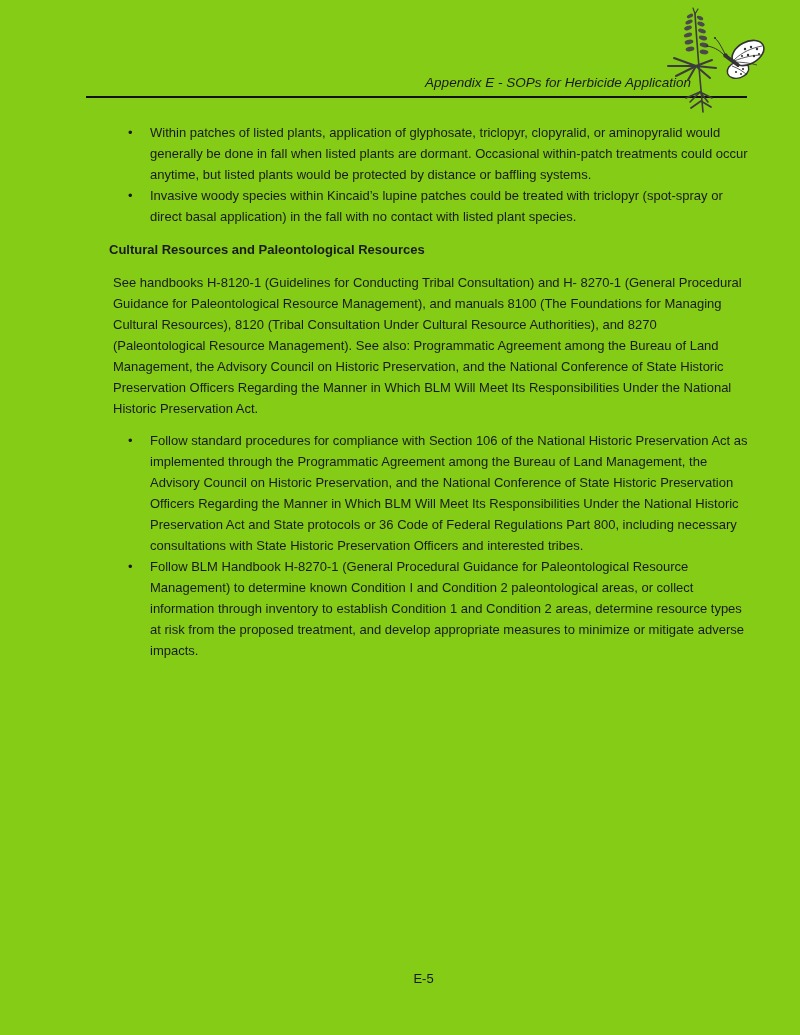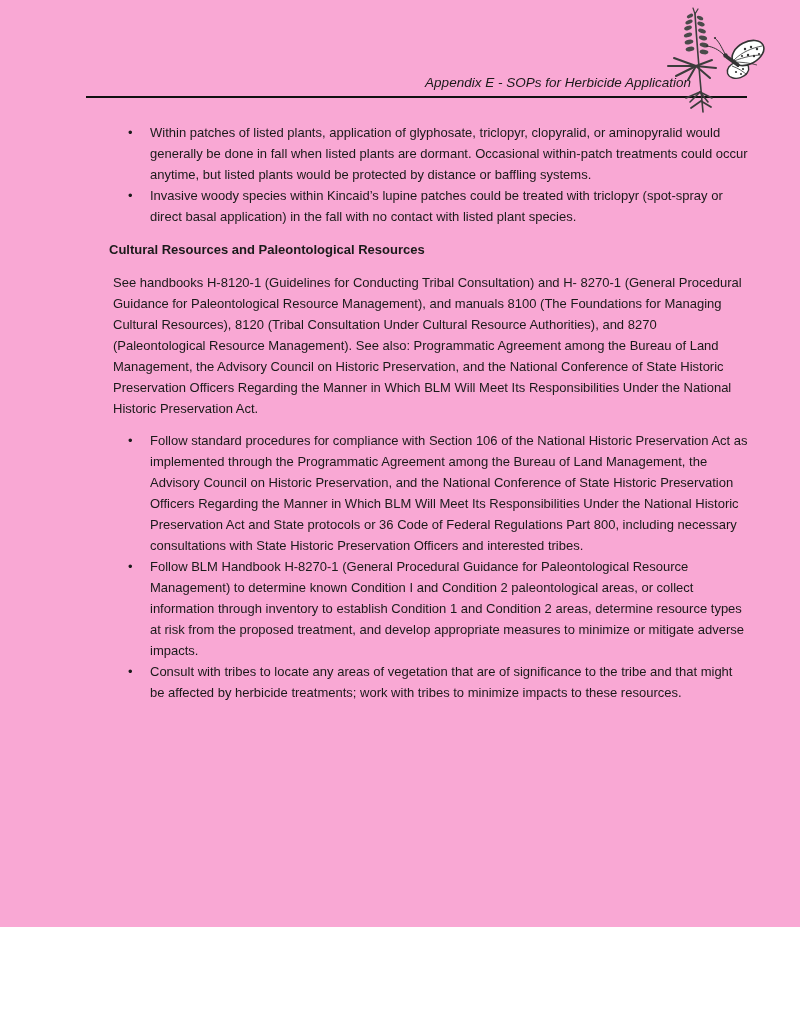--- a/index.html
+++ b/index.html
@@ -5,22 +5,22 @@
   html, body { margin: 0; padding: 0; }
   body {
     width: 800px; height: 1035px;
     background: #ffffff;
     font-family: "Liberation Sans", sans-serif;
     color: #1a1a1a;
     -webkit-font-smoothing: antialiased;
   }
   .page {
     position: relative;
-    width: 800px; height: 927px;
-    background: #f9a8d4;
+    width: 800px; height: 1035px;
+    background: #84cc16;
     overflow: hidden;
   }
   .header-title {
     position: absolute;
     top: 74px; left: 97px; width: 594px;
     text-align: right;
     font-style: italic;
     font-size: 13.5px;
     line-height: 17px;
     white-space: nowrap;
@@ -170,20 +170,19 @@
       <li>Invasive woody species within Kincaid’s lupine patches could be treated with triclopyr (spot-spray or direct basal application) in the fall with no contact with listed plant species.</li>
     </ul>
 
     <p class="section-heading">Cultural Resources and Paleontological Resources</p>
 
     <p class="section-paragraph">See handbooks H-8120-1 (Guidelines for Conducting Tribal Consultation) and H- 8270-1 (General Procedural Guidance for Paleontological Resource Management), and manuals 8100 (The Foundations for Managing Cultural Resources), 8120 (Tribal Consultation Under Cultural Resource Authorities), and 8270 (Paleontological Resource Management). See also: Programmatic Agreement among the Bureau of Land Management, the Advisory Council on Historic Preservation, and the National Conference of State Historic Preservation Officers Regarding the Manner in Which BLM Will Meet Its Responsibilities Under the National Historic Preservation Act.</p>
 
     <ul class="bullets">
       <li>Follow standard procedures for compliance with Section 106 of the National Historic Preservation Act as implemented through the Programmatic Agreement among the Bureau of Land Management, the Advisory Council on Historic Preservation, and the National Conference of State Historic Preservation Officers Regarding the Manner in Which BLM Will Meet Its Responsibilities Under the National Historic Preservation Act and State protocols or 36 Code of Federal Regulations Part 800, including necessary consultations with State Historic Preservation Officers and interested tribes.</li>
       <li>Follow BLM Handbook H-8270-1 (General Procedural Guidance for Paleontological Resource Management) to determine known Condition I and Condition 2 paleontological areas, or collect information through inventory to establish Condition 1 and Condition 2 areas, determine resource types at risk from the proposed treatment, and develop appropriate measures to minimize or mitigate adverse impacts.</li>
-      <li>Consult with tribes to locate any areas of vegetation that are of significance to the tribe and that might be affected by herbicide treatments; work with tribes to minimize impacts to these resources.</li>
     </ul>
 
   </div>
 
   <div class="page-number">E-5</div>
 
 </div>
 
 </body></html>

